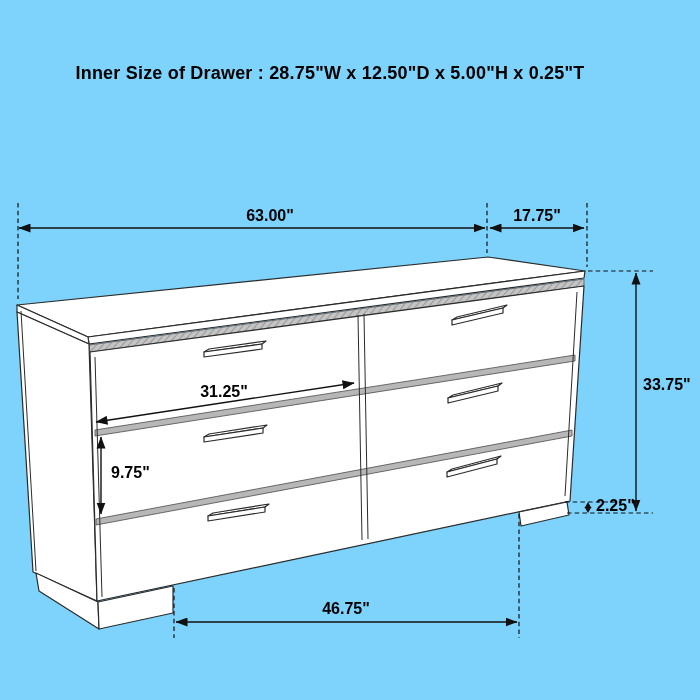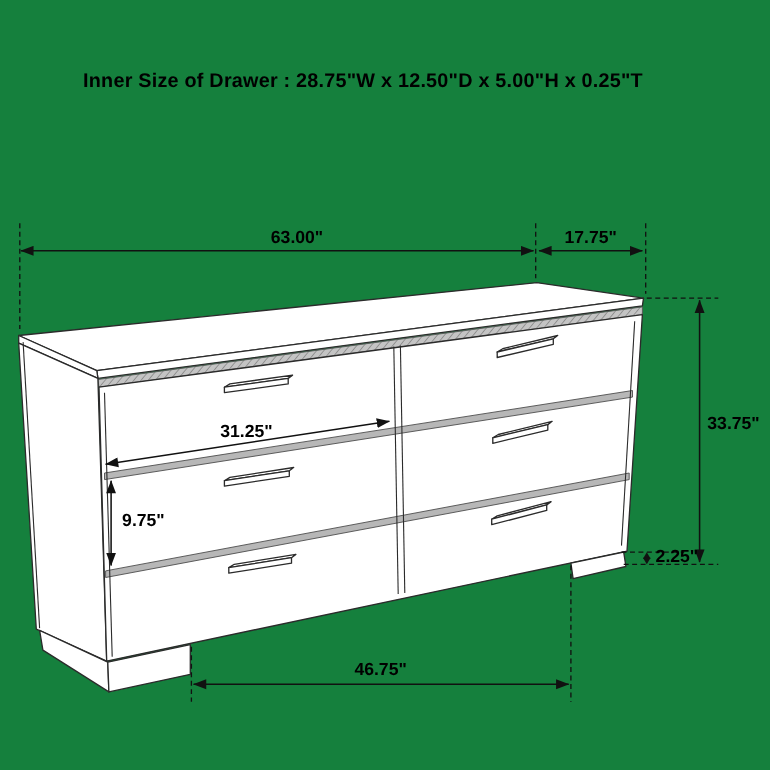--- a/index.html
+++ b/index.html
@@ -1,16 +1,16 @@
 <!DOCTYPE html>
 <html><head>
 <meta charset="utf-8">
 <style>
   html,body{margin:0;padding:0;background:#ffffff;}
-  .stage{position:relative;width:700px;height:700px;background:#15803d;overflow:hidden;
+  .stage{position:relative;width:700px;height:700px;background:#7dd3fc;overflow:hidden;
          font-family:"Liberation Sans",sans-serif;}
   svg{position:absolute;left:0;top:0;}
   text{fill:#000000;font-family:"Liberation Sans",sans-serif;font-weight:bold;}
   .outline{fill:#ffffff;stroke:#2b2b2b;stroke-width:1.2;stroke-linejoin:round;}
   .thin{stroke:#2b2b2b;stroke-width:1;fill:none;}
   .dim{stroke:#111111;stroke-width:1.4;fill:none;}
   .dash{stroke:#111111;stroke-width:1.2;fill:none;stroke-dasharray:4.5 3.2;}
   .band{fill:#b7b7b7;stroke:#4a4a4a;stroke-width:0.8;}
   .lbl{font-size:16px;}
   .title{font-size:18px;letter-spacing:0.2px;}

